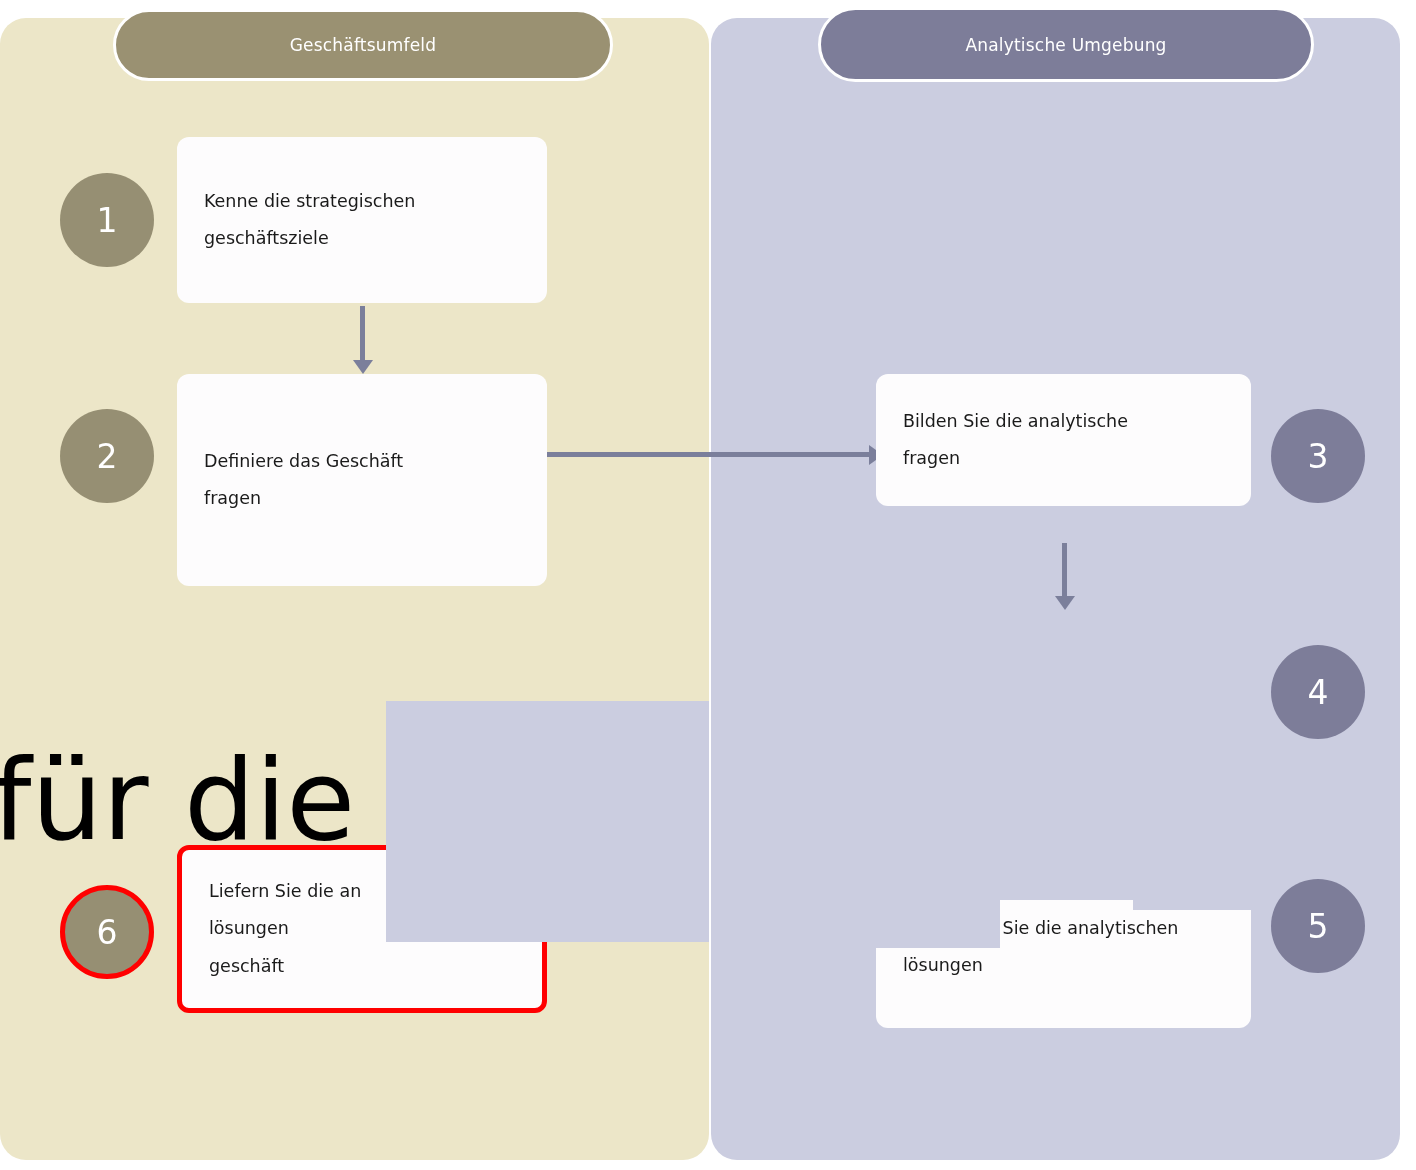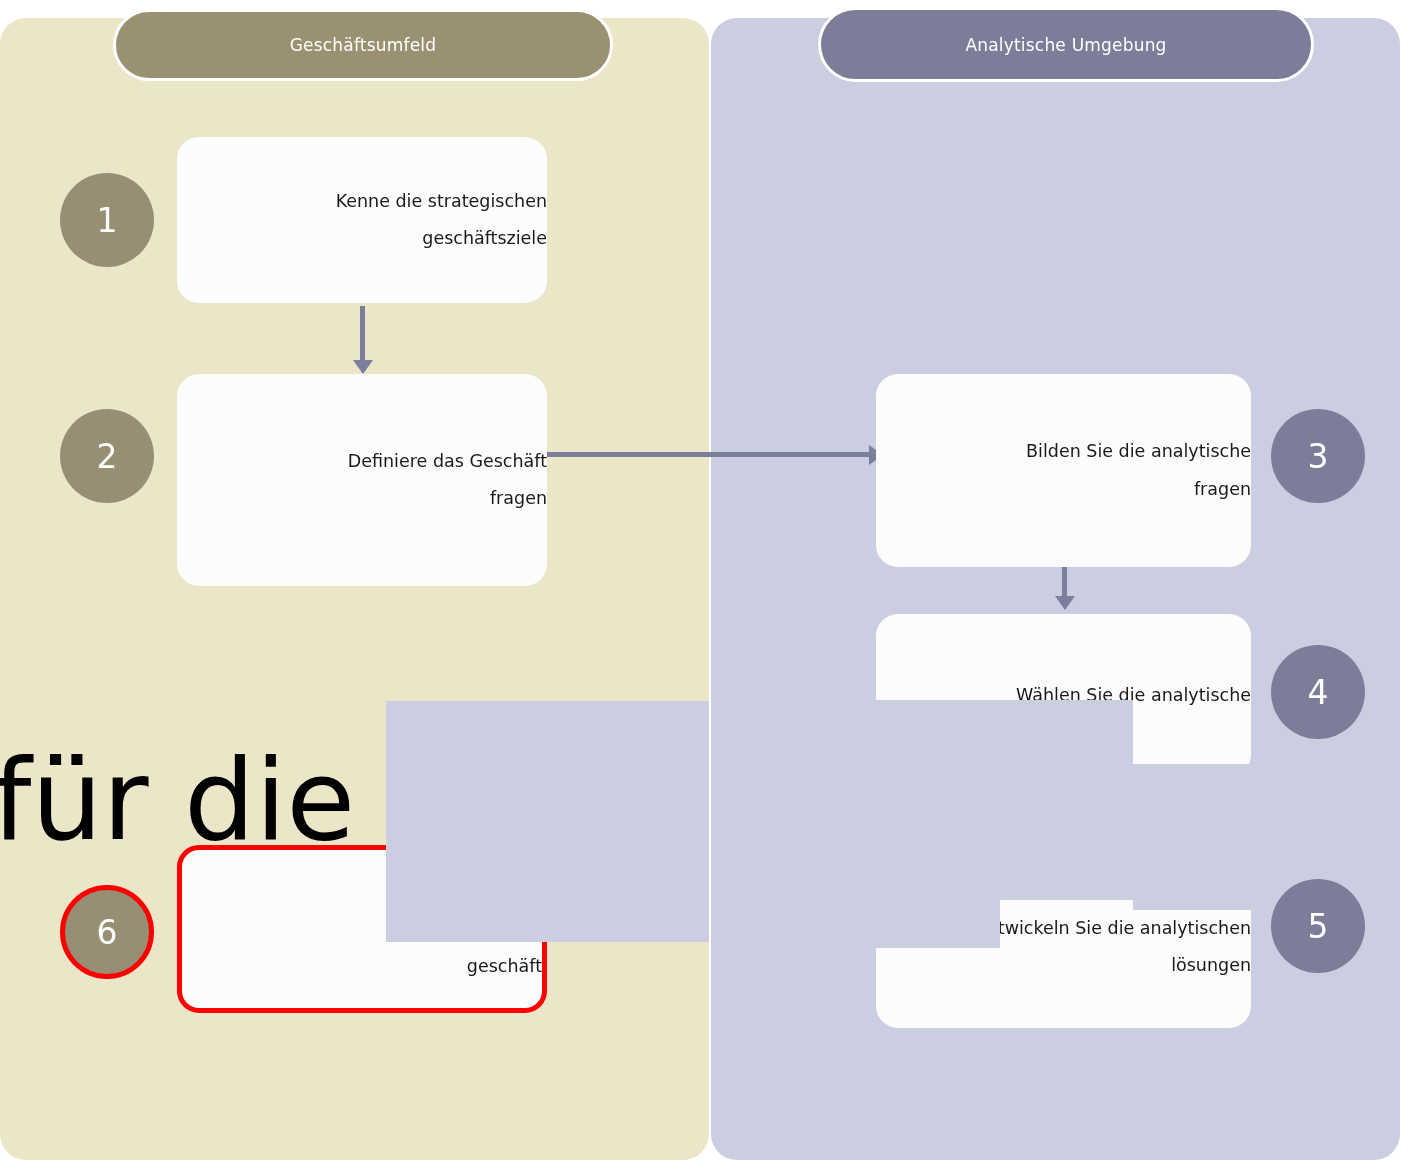--- a/index.html
+++ b/index.html
@@ -13,29 +13,29 @@
   #panel-right{left:711px;top:18px;width:689px;height:1142px;background:#cbcde0;}
 
   
   .panel-header{position:absolute;display:flex;align-items:center;justify-content:center;
       border-radius:40px;border:3px solid #ffffff;color:#ffffff;font-size:17px;
       letter-spacing:.2px;box-sizing:border-box;}
   #header-left{left:113px;top:9px;width:500px;height:72px;background:#9a9172;}
   #header-right{left:818px;top:7px;width:496px;height:75px;background:#7d7d99;}
 
   
-  .step-box{position:absolute;background:#fdfcfd;border-radius:22px;
-      display:flex;flex-direction:column;align-items:flex-end;justify-content:center;
-      color:#1a1a1a;font-size:17.5px;line-height:1.0;box-sizing:border-box;}
+  .step-box{position:absolute;background:#fdfcfd;border-radius:12px;
+      display:flex;flex-direction:column;align-items:flex-start;justify-content:center;
+      color:#1a1a1a;font-size:17.5px;line-height:1.0;box-sizing:border-box;padding-left:27px;}
   .step-box .ln{display:block;margin:10px 0;white-space:nowrap;}
 
   #box1{left:177px;top:137px;width:370px;height:166px;}
   #box2{left:177px;top:374px;width:370px;height:212px;}
   #box6{left:177px;top:845px;width:370px;height:168px;border:5px solid #ff0000;}
-  #box3{left:876px;top:374px;width:375px;height:193px;}
+  #box3{left:876px;top:374px;width:375px;height:132px;}
   #box4{left:876px;top:614px;width:375px;height:163px;}
   #box5{left:876px;top:866px;width:375px;height:162px;}
 
   
   .num{position:absolute;width:94px;height:94px;border-radius:50%;
       display:flex;align-items:center;justify-content:center;
       color:#ffffff;font-size:33px;box-sizing:border-box;}
   .num.olive{background:#968f73;}
   .num.purple{background:#7d7d99;}
   #num1{left:60px;top:173px;}
@@ -103,23 +103,20 @@
   <div class="step-box" id="box2">
     <span class="ln">Definiere das Geschäft</span>
     <span class="ln">fragen</span>
   </div>
 
   <div class="step-box" id="box3">
     <span class="ln">Bilden Sie die analytische</span>
     <span class="ln">fragen</span>
   </div>
 
-  <div class="step-box" id="box4">
-    <span class="ln">Wählen Sie die analytische</span>
-  </div>
 
   <div class="step-box" id="box5">
     <span class="ln">Entwickeln Sie die analytischen</span>
     <span class="ln">lösungen</span>
   </div>
 
   <div class="step-box" id="box6">
     <span class="ln">Liefern Sie die an</span>
     <span class="ln">lösungen</span>
     <span class="ln">geschäft</span>

